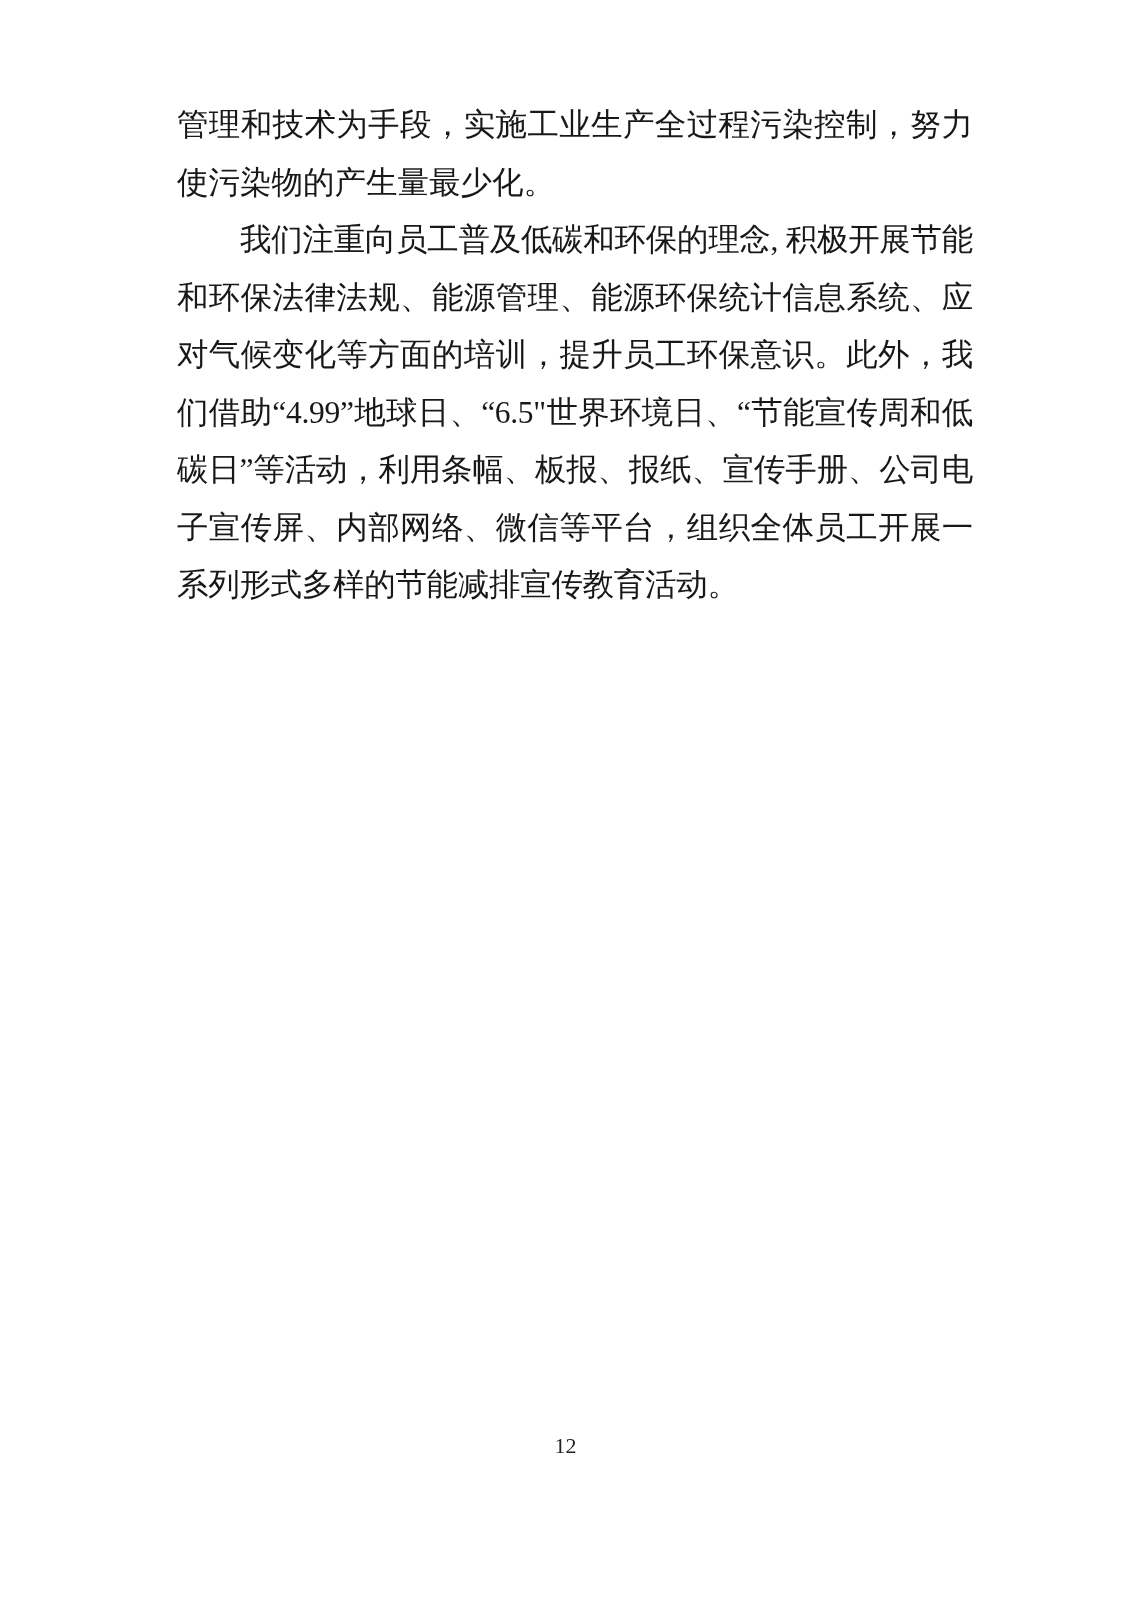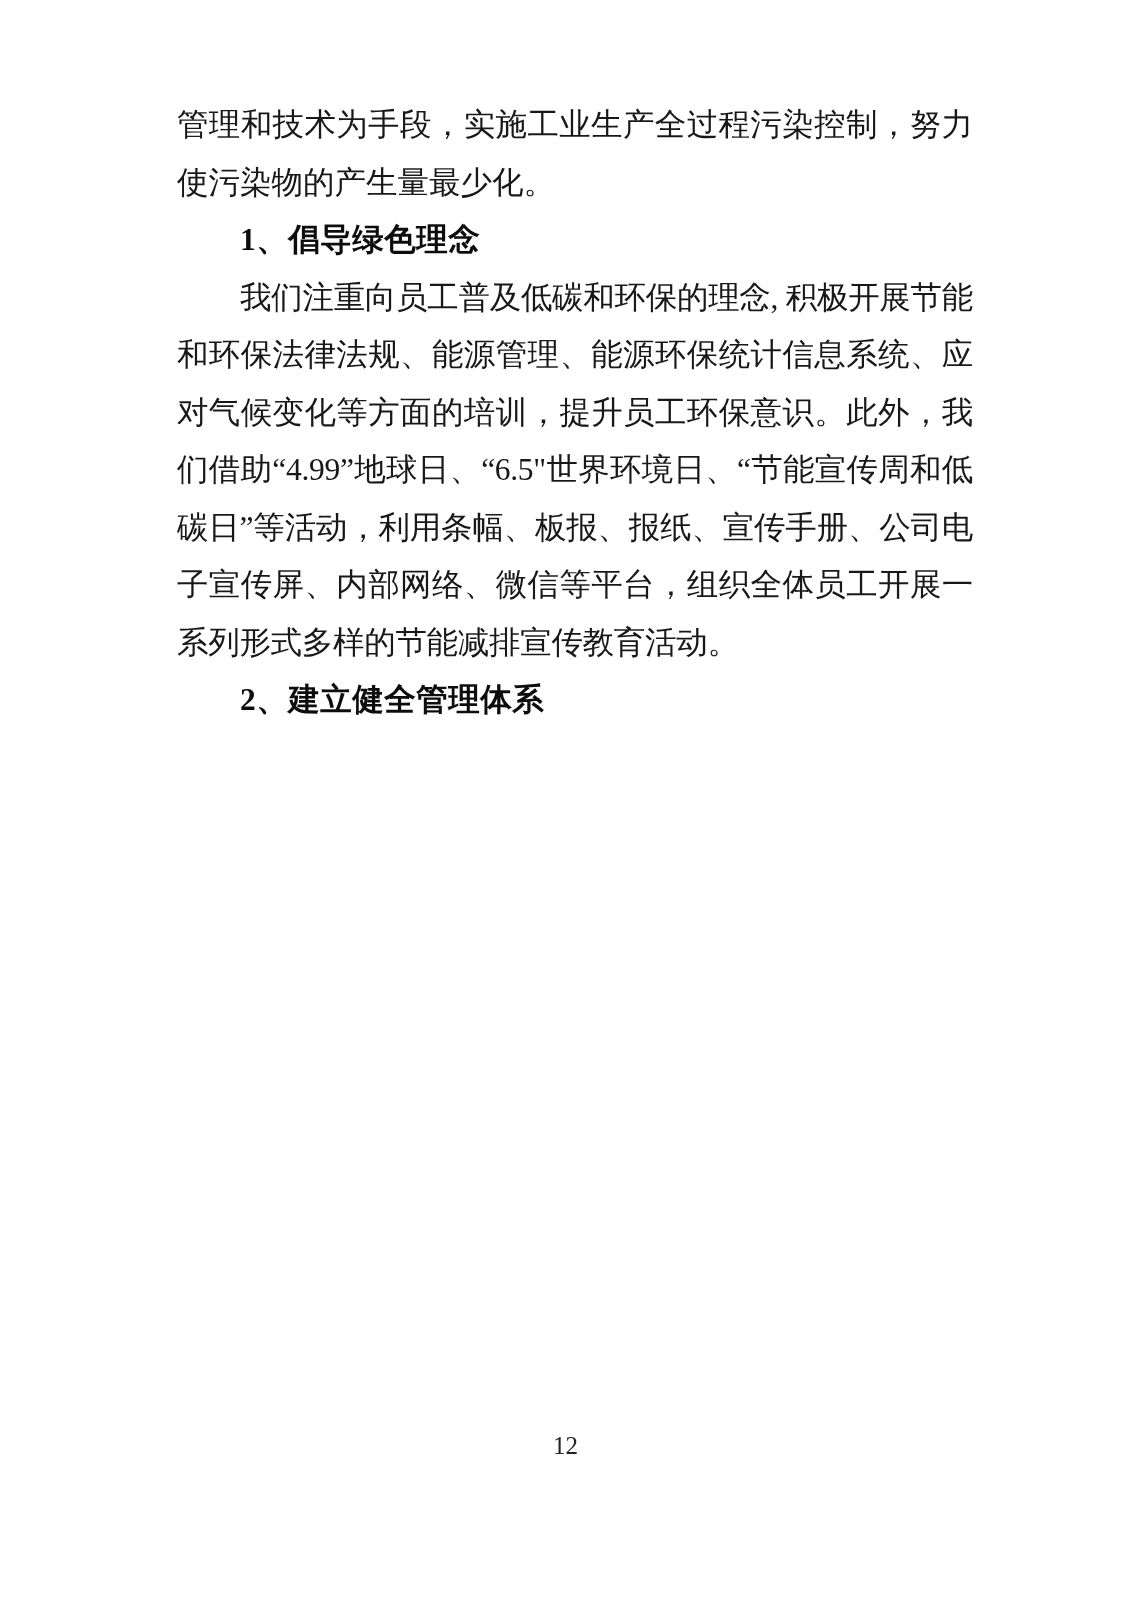--- a/index.html
+++ b/index.html
@@ -51,40 +51,38 @@
   
   .para.tight {
     letter-spacing: -0.3px;
   }
   .page-number {
     position: absolute;
     left: 0;
     right: 0;
     top: 1432px;
     text-align: center;
-    font-size: 25px;
+    font-size: 22px;
     line-height: 28px;
     color: #222222;
     font-family: "Liberation Serif", "DejaVu Serif", serif;
   }
 </style>
 </head>
 <body>
 
 <div class="page">
 
   <div class="content">
 
     <p class="para noindent">管理和技术为手段，实施工业生产全过程污染控制，努力使污染物的产生量最少化。</p>
 
-    <p class="heading">1、倡导绿色理念</p>
 
 
     <p class="para tight">我们注重向员工普及低碳和环保的理念, 积极开展节能和环保法律法规、能源管理、能源环保统计信息系统、应对气候变化等方面的培训，提升员工环保意识。此外，我们借助“4.99”地球日、“6.5"世界环境日、“节能宣传周和低碳日”等活动，利用条幅、板报、报纸、宣传手册、公司电子宣传屏、内部网络、微信等平台，组织全体员工开展一系列形式多样的节能减排宣传教育活动。</p>
 
-    <p class="heading">2、建立健全管理体系</p>
 
 
   </div>
 
   <div class="page-number">12</div>
 
 </div>
 
 </body></html>

